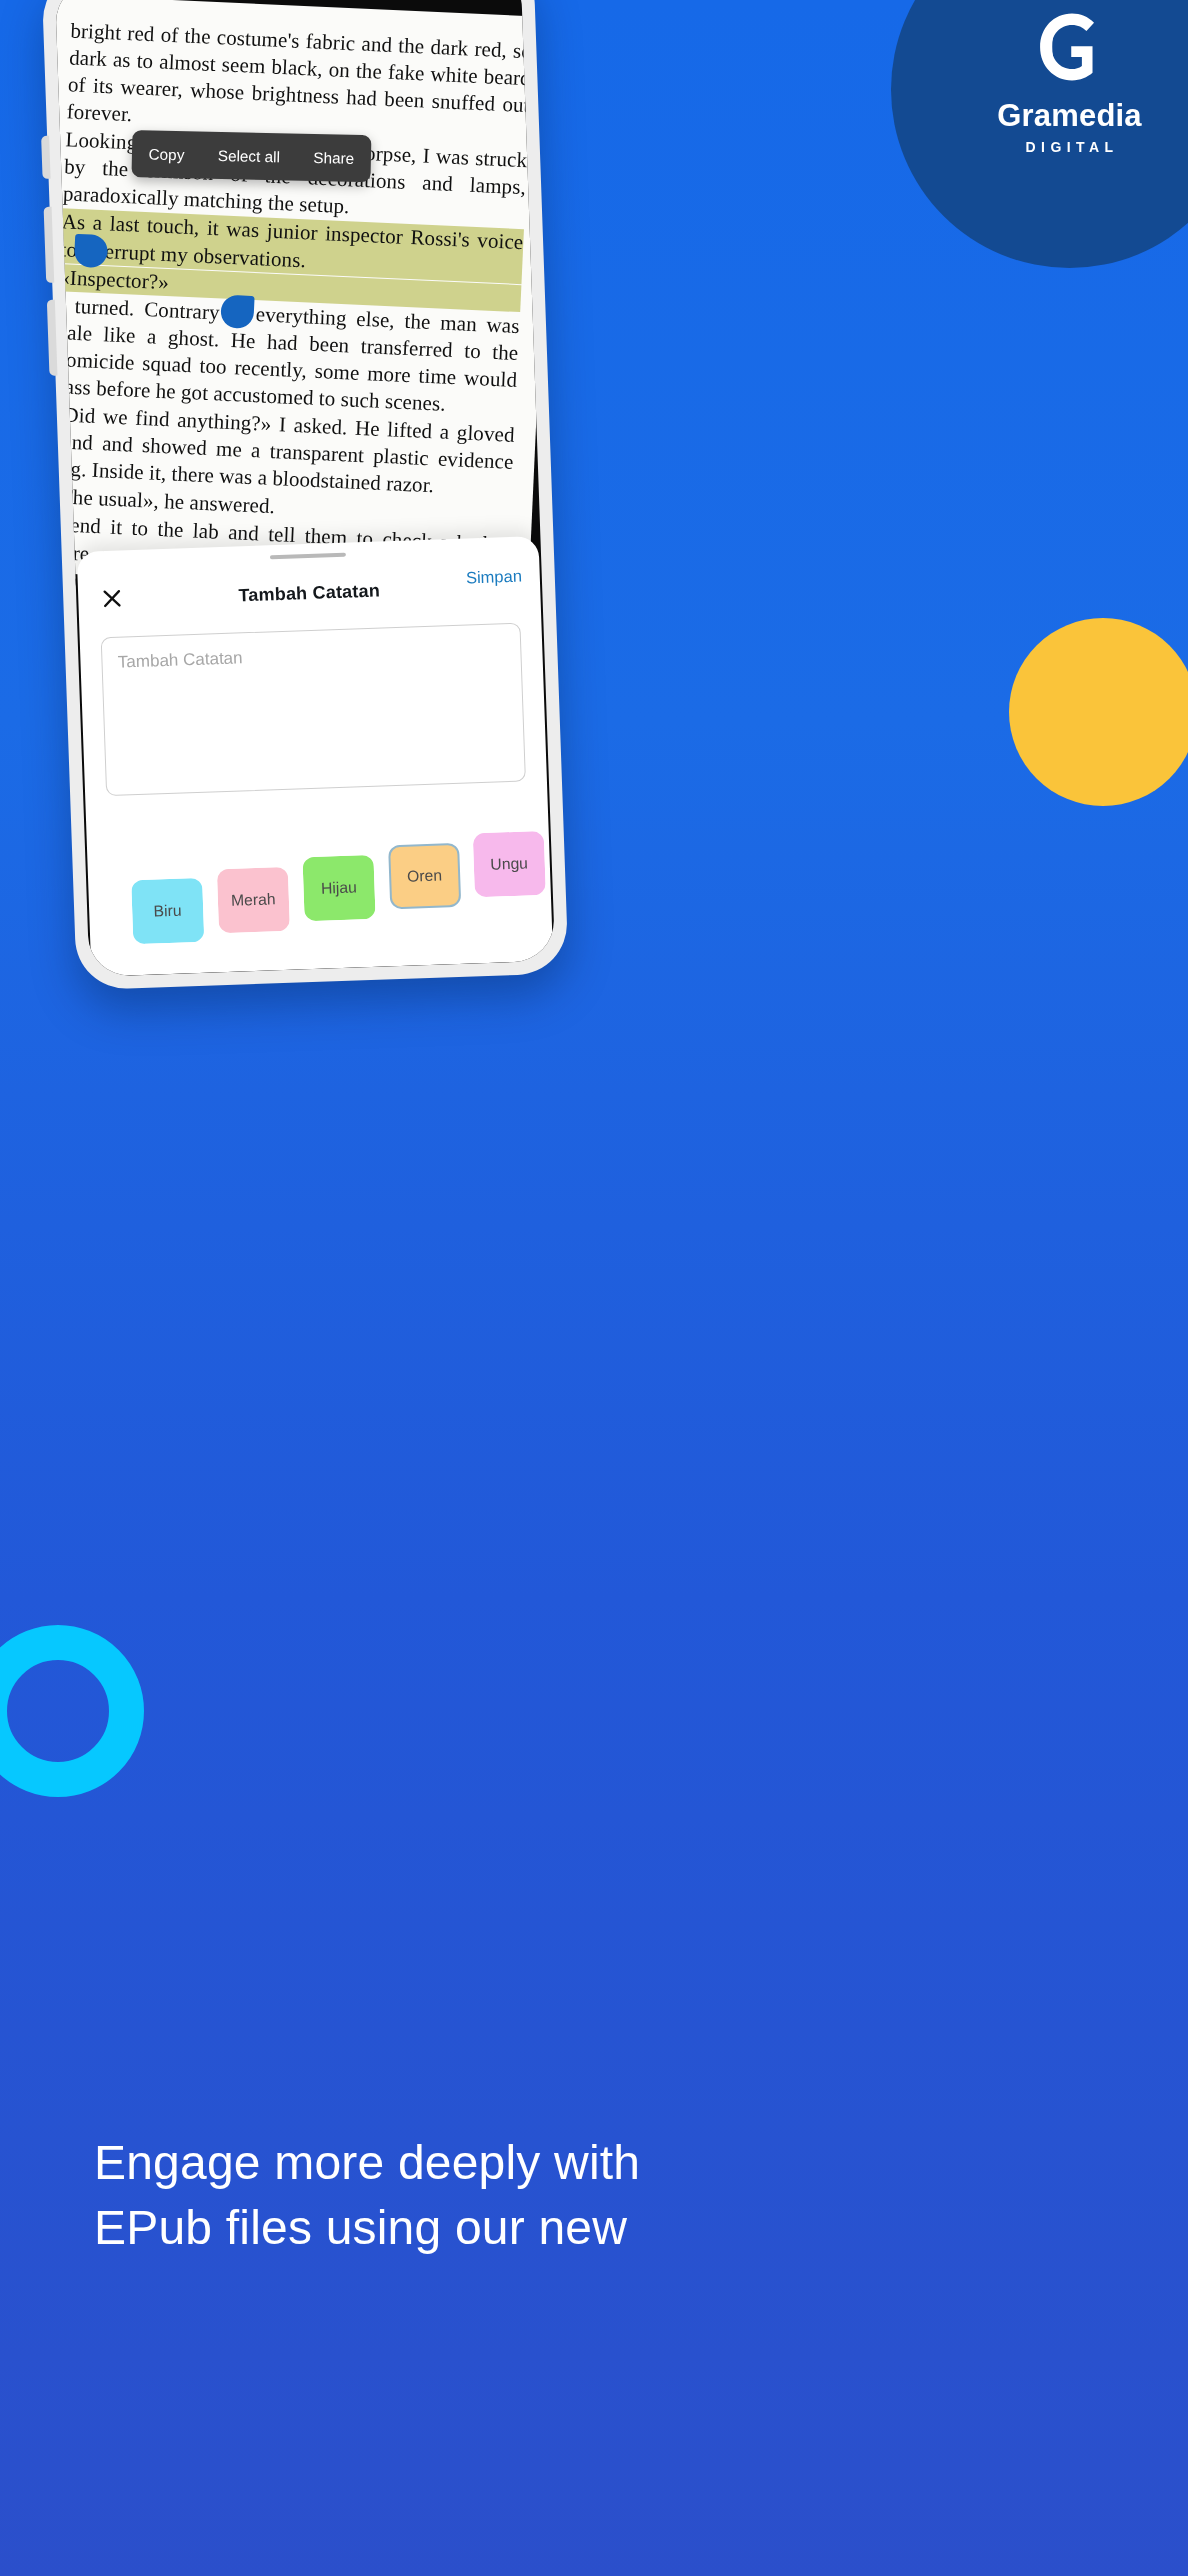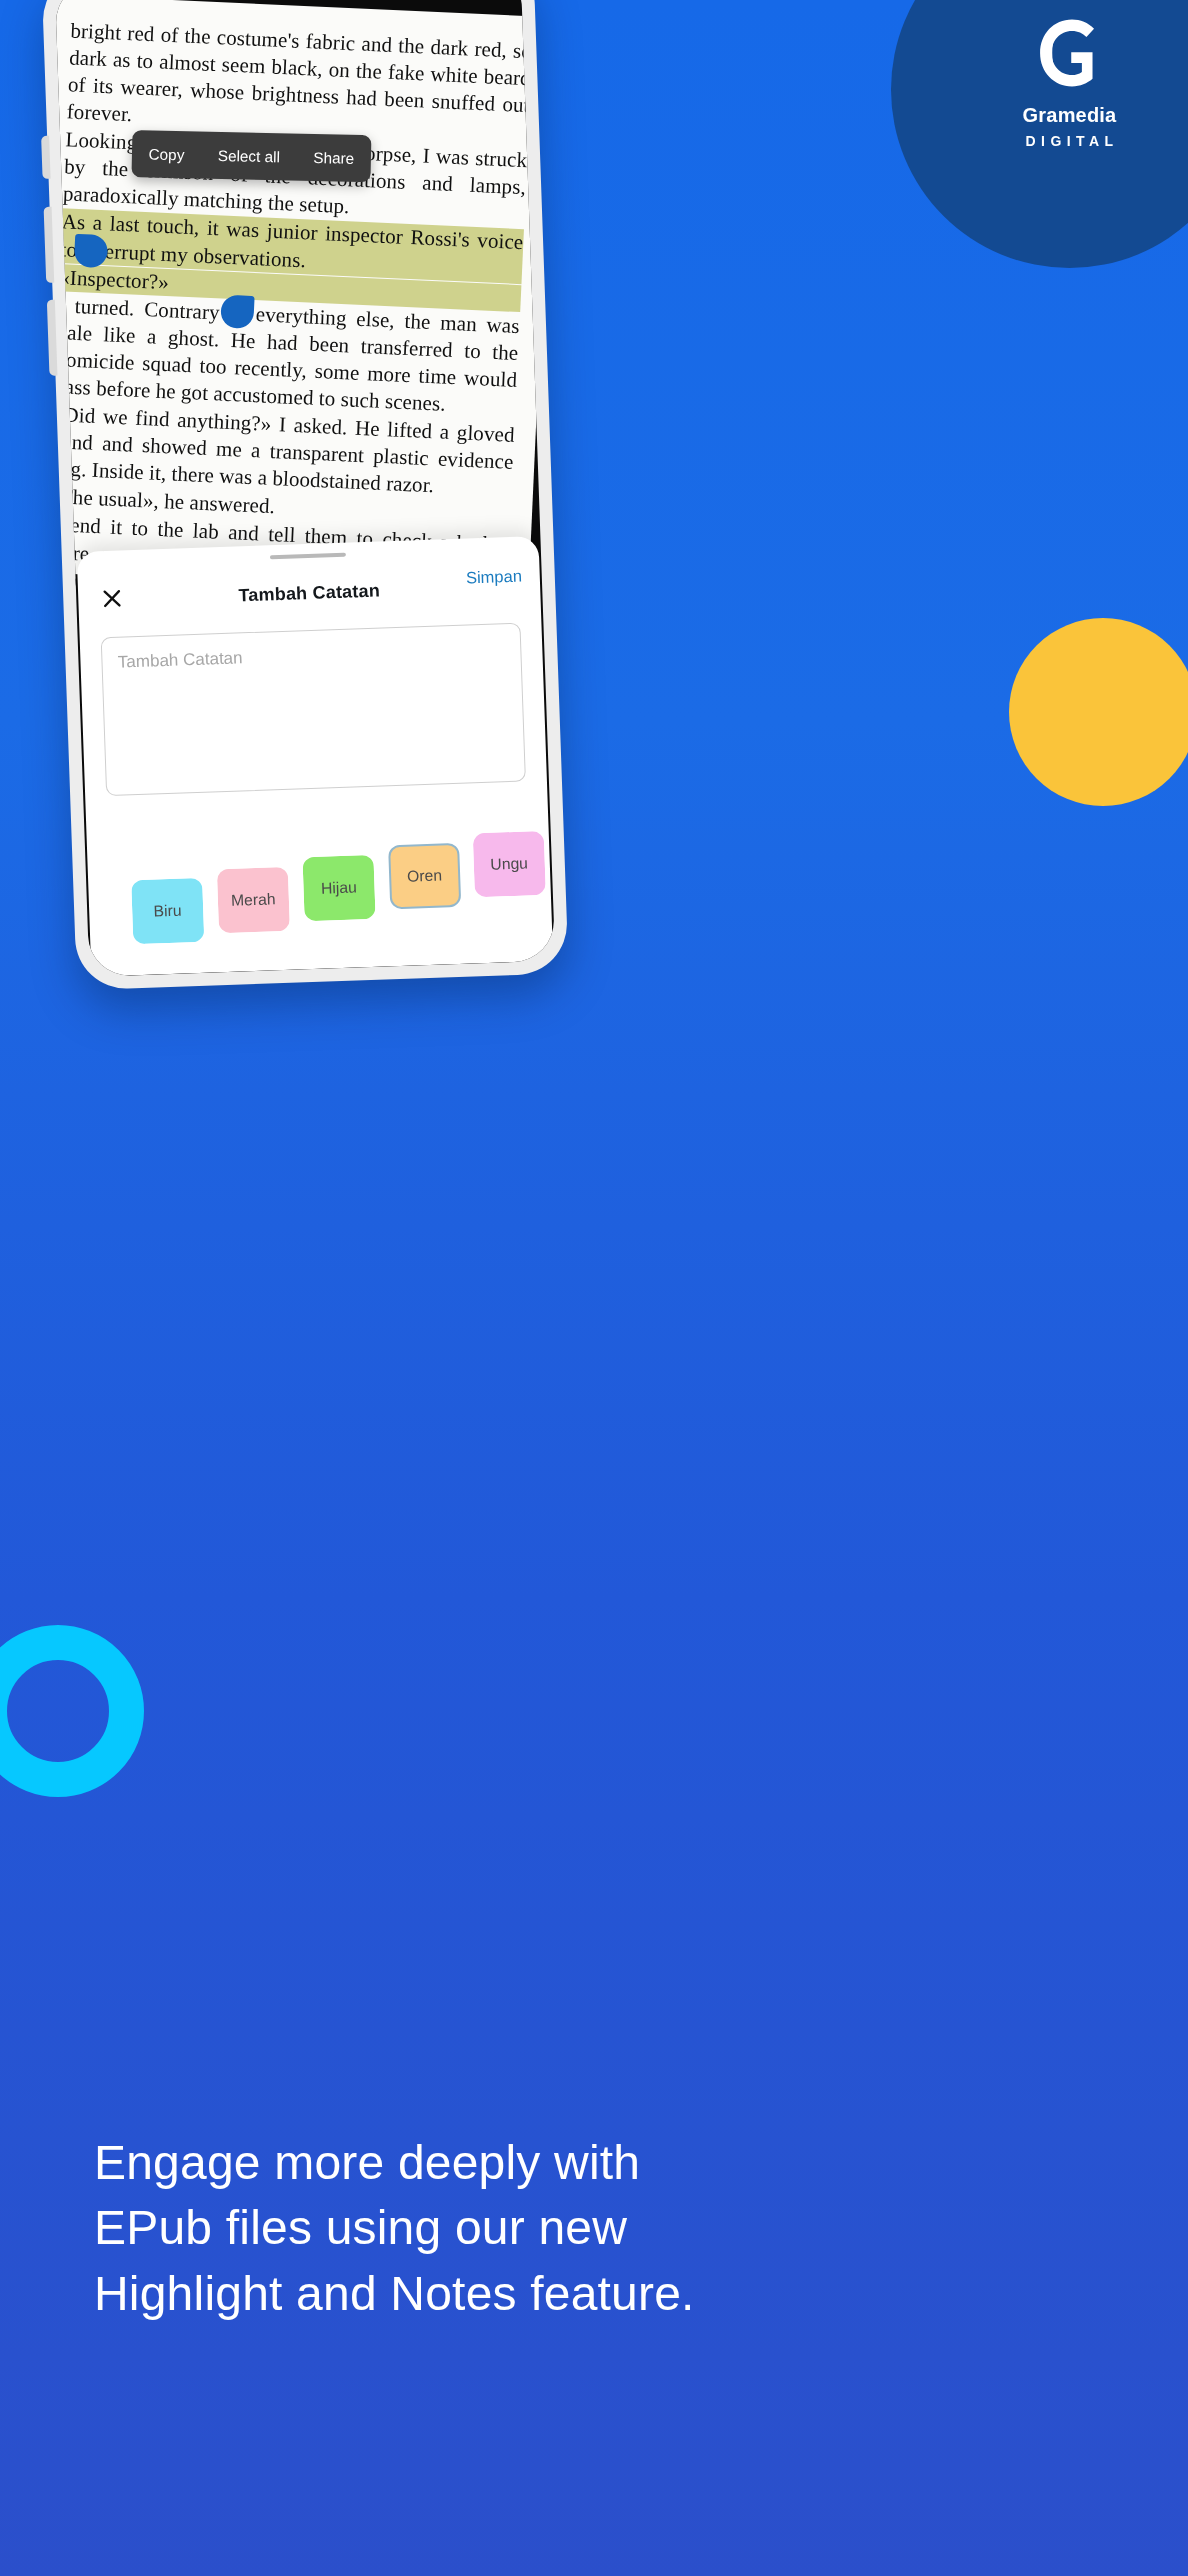--- a/index.html
+++ b/index.html
@@ -33,21 +33,21 @@
     right: -59px; top: -89px;
     width: 357px; height: 357px;
     border-radius: 50%;
     background: #134A92;
     display: flex; flex-direction: column;
     align-items: center; justify-content: center;
     padding-bottom: 15px;
   }
   #deco-logo-badge .logo-mark { margin-bottom: 11.6px; margin-left: 5px; }
   #deco-logo-badge .logo-word {
-    color: #fff; font-size: 20px; font-weight: bold;
+    color: #fff; font-size: 31px; font-weight: bold;
     letter-spacing: 0.2px; line-height: 1;
   }
   #deco-logo-badge .logo-sub {
     color: #fff; font-size: 14px; font-weight: bold;
     letter-spacing: 5.4px; margin-top: 8px; padding-left: 5px;
   }
 
   
   #phone-frame {
     position: absolute;
@@ -282,15 +282,14 @@
         <div class="color-chip" id="chip-ungu">Ungu</div>
       </div>
     </div>
 
   </div>
 </div>
 
 <div id="caption">
   <div>Engage more deeply with</div>
   <div>EPub files using our new</div>
-  <div>Highlight and Notes feature.</div>
 </div>
 
 
 </body></html>

